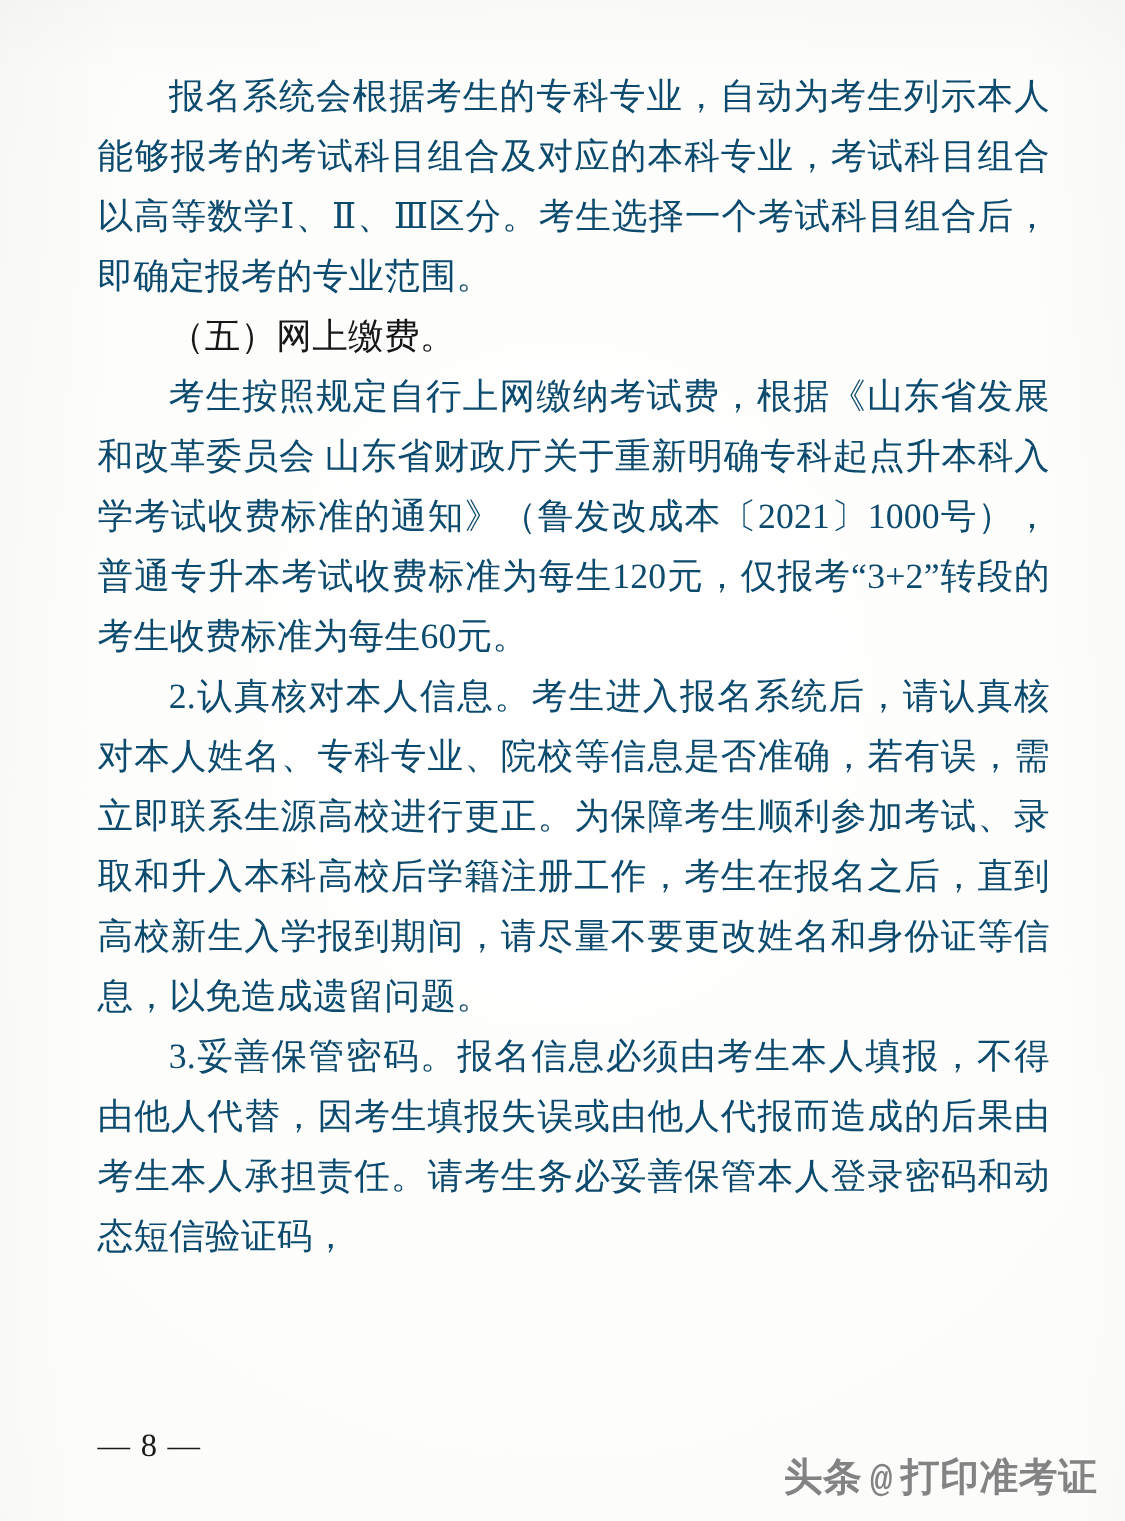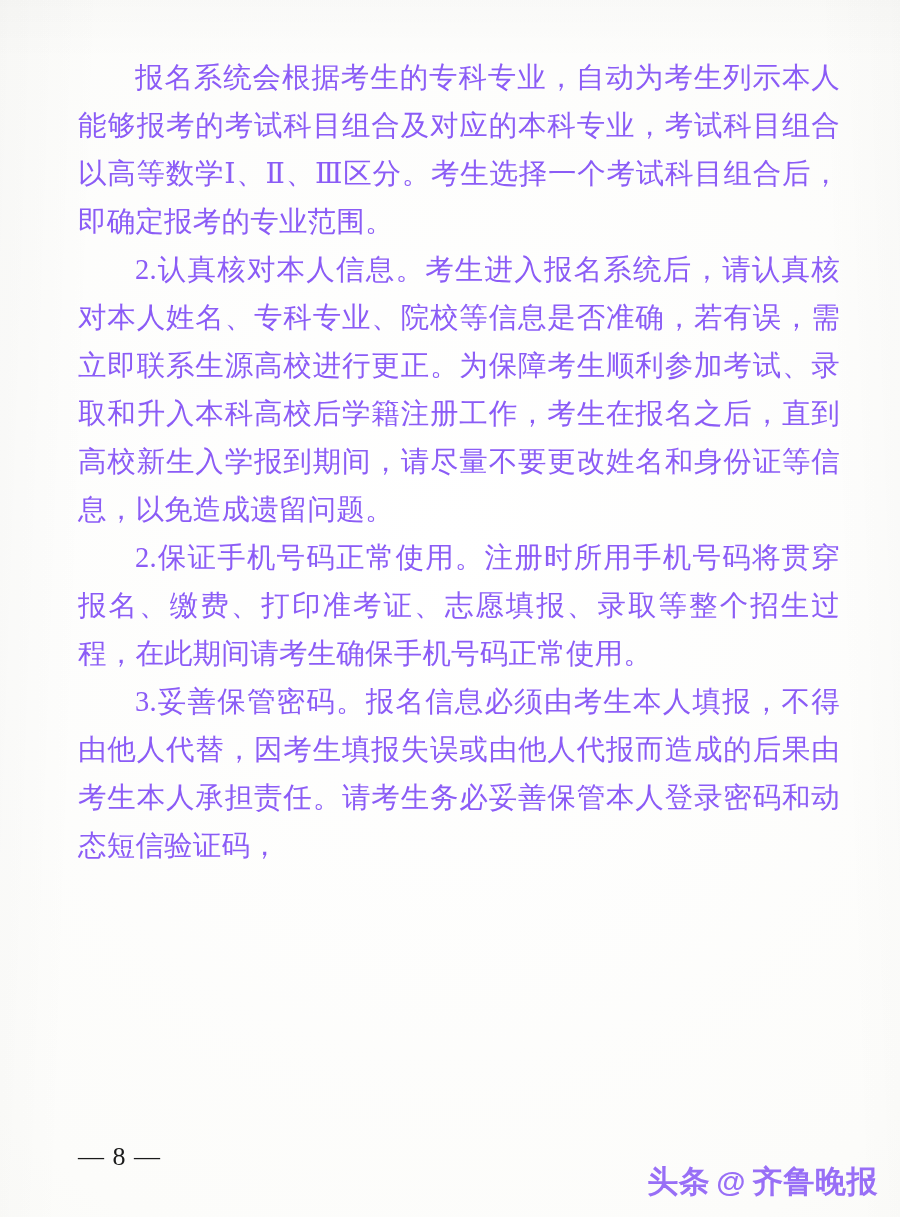--- a/index.html
+++ b/index.html
@@ -44,21 +44,21 @@
     left: 78px;
     top: 54px;
     width: 762px;
   }
 
   
   p.para {
     margin: 0;
     font-size: 28.5px;
     line-height: 48px;
-    color: #8b5cf6;
+    color: #0c4a6e;
     text-align: justify;
     text-justify: inter-character;
     text-indent: 2em;
     letter-spacing: 0.2px;
     word-break: break-all;
     -webkit-font-smoothing: antialiased;
   }
 
   
   p.heading {
@@ -90,60 +90,61 @@
     letter-spacing: 1px;
     white-space: pre;
   }
 
   
   .watermark {
     position: absolute;
     right: 22px;
     bottom: 14px;
     display: flex;
-    align-items: center;
+    align-items: flex-end;
     gap: 6px;
-    font-family: Liberation Sans, sans-serif;
+    font-family: Liberation Mono, monospace;
     font-size: 31px;
     font-weight: 700;
-    color: #8b5cf6;
+    color: #737373;
     opacity: 0.88;
     letter-spacing: 0.5px;
     white-space: nowrap;
     text-shadow: 0 0 1px rgba(255,255,255,0.9);
   }
   .watermark .wm-brand { font-size: 31px; }
   .watermark .wm-at    { font-size: 30px; }
   .watermark .wm-name  { font-size: 31px; }
 </style>
 </head>
 <body>
 
 <div class="paper"></div>
 
 <div class="page">
 
   <div class="textblock">
 
     <p class="para">报名系统会根据考生的专科专业，自动为考生列示本人能够报考的考试科目组合及对应的本科专业，考试科目组合以高等数学Ⅰ、Ⅱ、Ⅲ区分。考生选择一个考试科目组合后，即确定报考的专业范围。</p>
 
+    <p class="heading">（五）网上缴费。</p>
 
+    <p class="para">考生按照规定自行上网缴纳考试费，根据《山东省发展和改革委员会 山东省财政厅关于重新明确专科起点升本科入学考试收费标准的通知》（鲁发改成本〔2021〕1000号），普通专升本考试收费标准为每生120元，仅报考“3+2”转段的考生收费标准为每生60元。</p>
 
 
     <p class="para">2.认真核对本人信息。考生进入报名系统后，请认真核对本人姓名、专科专业、院校等信息是否准确，若有误，需立即联系生源高校进行更正。为保障考生顺利参加考试、录取和升入本科高校后学籍注册工作，考生在报名之后，直到高校新生入学报到期间，请尽量不要更改姓名和身份证等信息，以免造成遗留问题。</p>
 
-    <p class="para">2.保证手机号码正常使用。注册时所用手机号码将贯穿报名、缴费、打印准考证、志愿填报、录取等整个招生过程，在此期间请考生确保手机号码正常使用。</p>
 
     <p class="para tail">3.妥善保管密码。报名信息必须由考生本人填报，不得由他人代替，因考生填报失误或由他人代报而造成的后果由考生本人承担责任。请考生务必妥善保管本人登录密码和动态短信验证码，</p>
 
   </div>
 
   <div class="footer">
     <div class="pagenum">— 8 —</div>
   </div>
 
   <div class="watermark">
     <span class="wm-brand">头条</span>
     <span class="wm-at">@</span>
-    <span class="wm-name">齐鲁晚报</span>
+    <span class="wm-name">打印准考证</span>
   </div>
 
 </div>
 
 </body></html>

